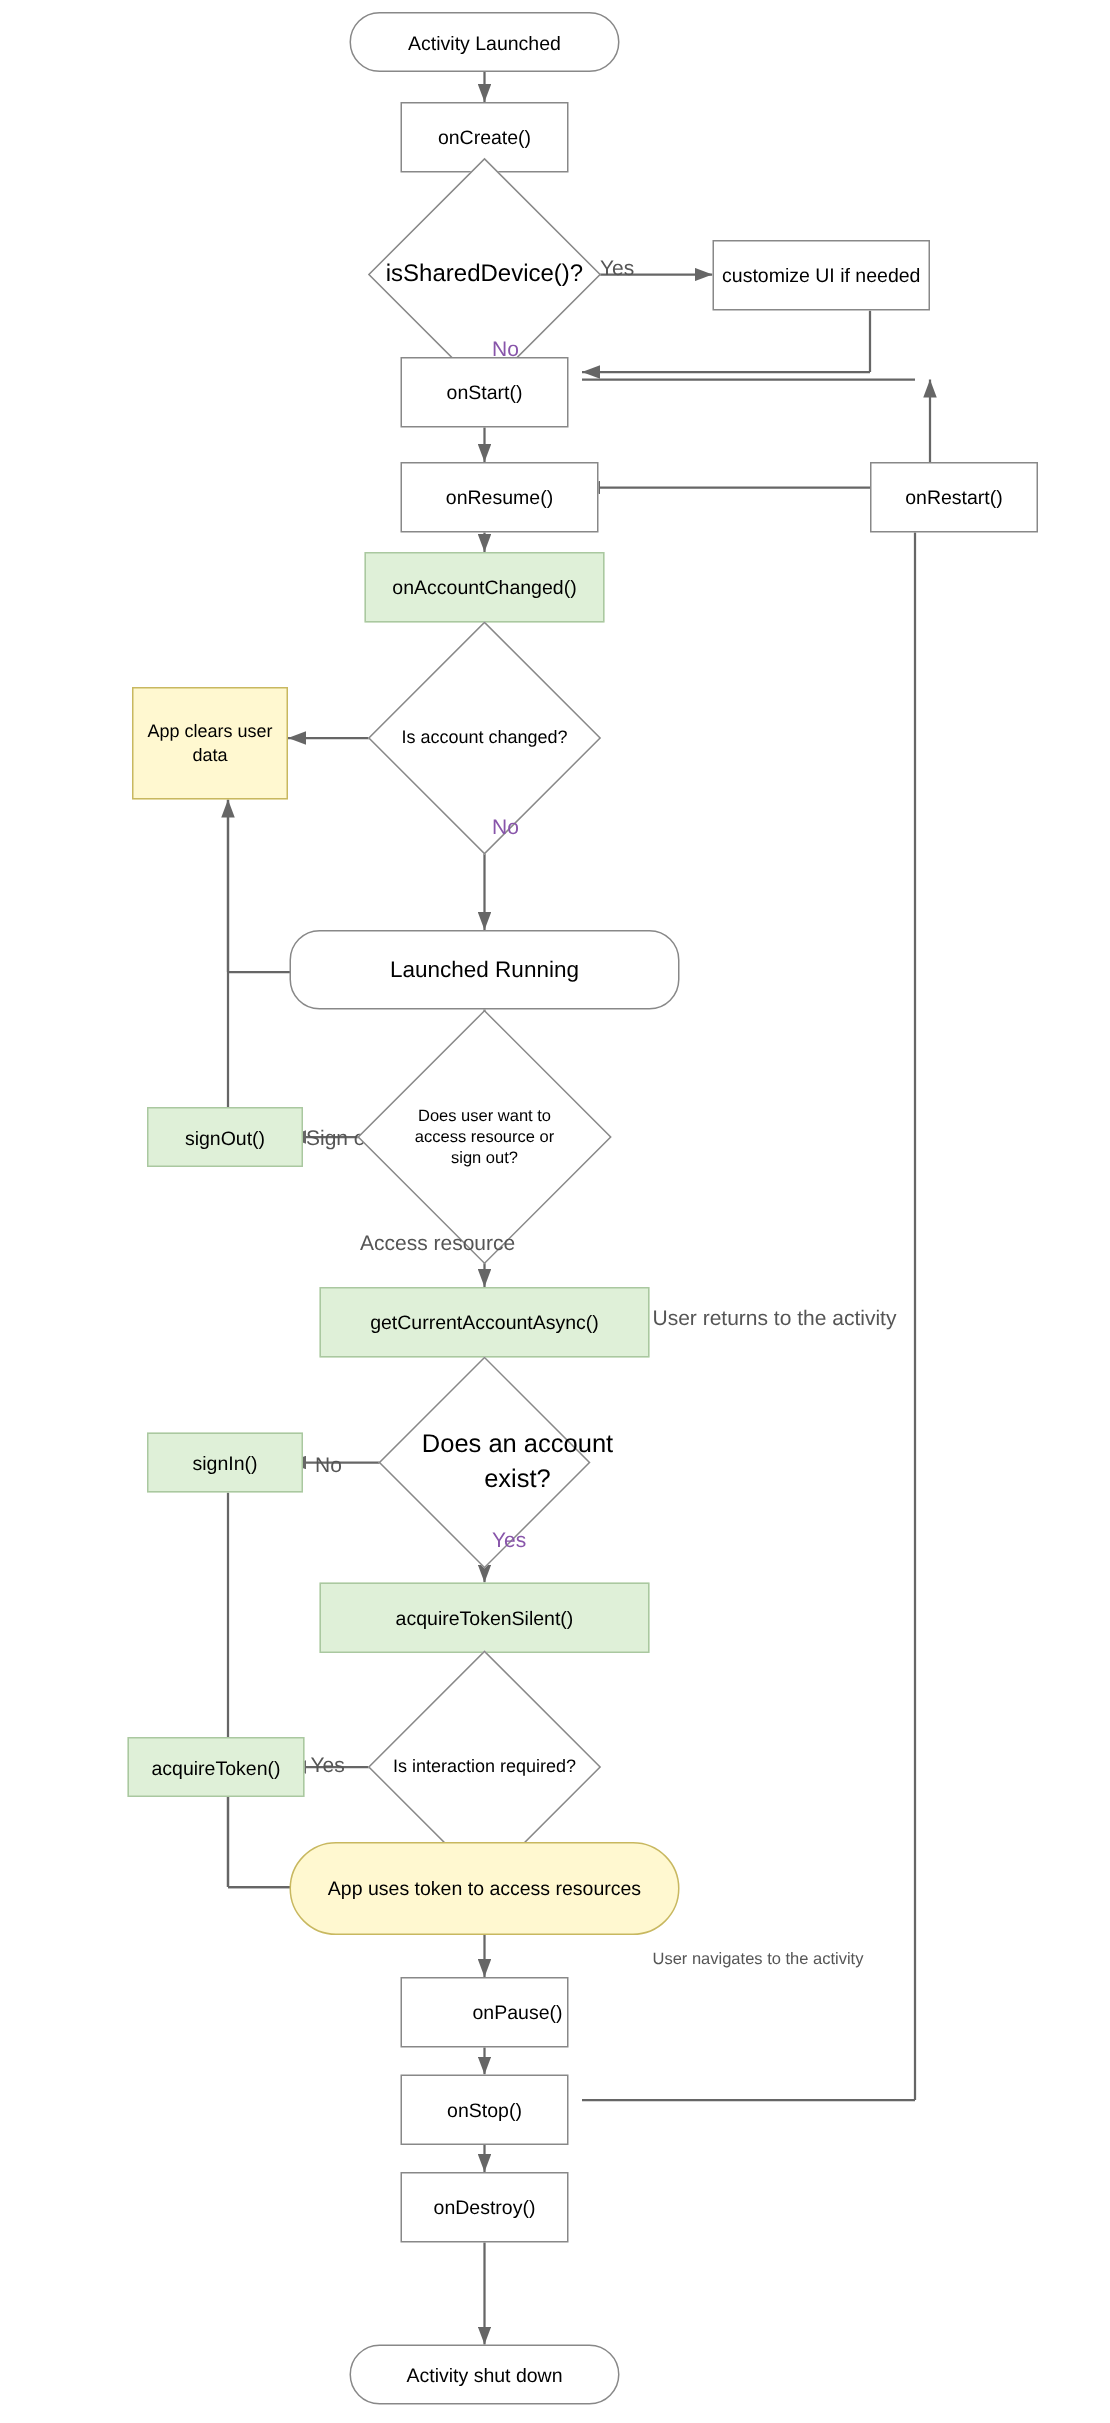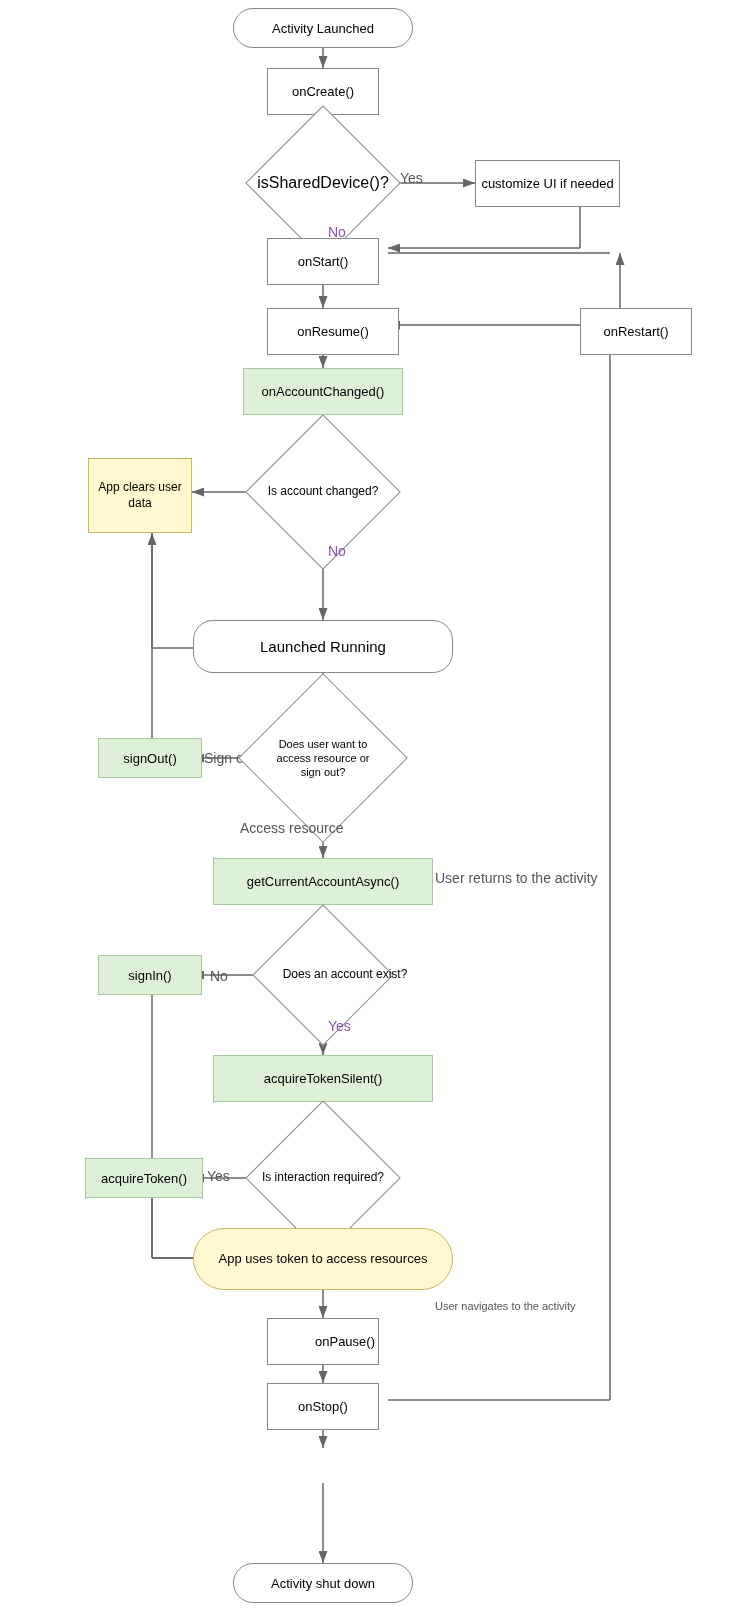--- a/index.html
+++ b/index.html
@@ -245,21 +245,21 @@
   <div class="node rect-green" style="left:213px; top:858px; width:220px; height:47px;">
     <span>getCurrentAccountAsync()</span>
   </div>
 
   <div class="arrow-label" style="left:435px; top:870px;">
     <span>User returns to the activity</span>
   </div>
 
   <div class="diamond-wrap" style="left:213px; top:928px; width:220px; height:93px;">
     <div class="diamond" style="width:100px; height:100px;"></div>
-    <span class="diamond-text" style="font-size:12px;margin-left:44px;">Does an account exist?</span>
+    <span class="diamond-text" style="font-size:17px;margin-left:44px;">Does an account exist?</span>
   </div>
 
   <div class="arrow-label" style="left:210px; top:968px;">
     <span>No</span>
   </div>
 
   <div class="arrow-label" style="left:328px; top:1018px; color:#8855aa;">
     <span>Yes</span>
   </div>
 
@@ -293,20 +293,23 @@
   </div>
 
   <div class="node rect" style="left:267px; top:1318px; width:112px; height:47px;padding-left:44px;">
     <span>onPause()</span>
   </div>
 
   <div class="node rect" style="left:267px; top:1383px; width:112px; height:47px;">
     <span>onStop()</span>
   </div>
 
+  <div class="node rect" style="left:267px; top:1448px; width:112px; height:47px;">
+    <span>onDestroy()</span>
+  </div>
 
   <div class="node rounded-rect" style="left:233px; top:1563px; width:180px; height:40px;">
     <span>Activity shut down</span>
   </div>
 
   <div class="arrow-label" style="left:435px; top:1300px; font-size:11px;">
     <span>User navigates to the activity</span>
   </div>
 
 </div>

